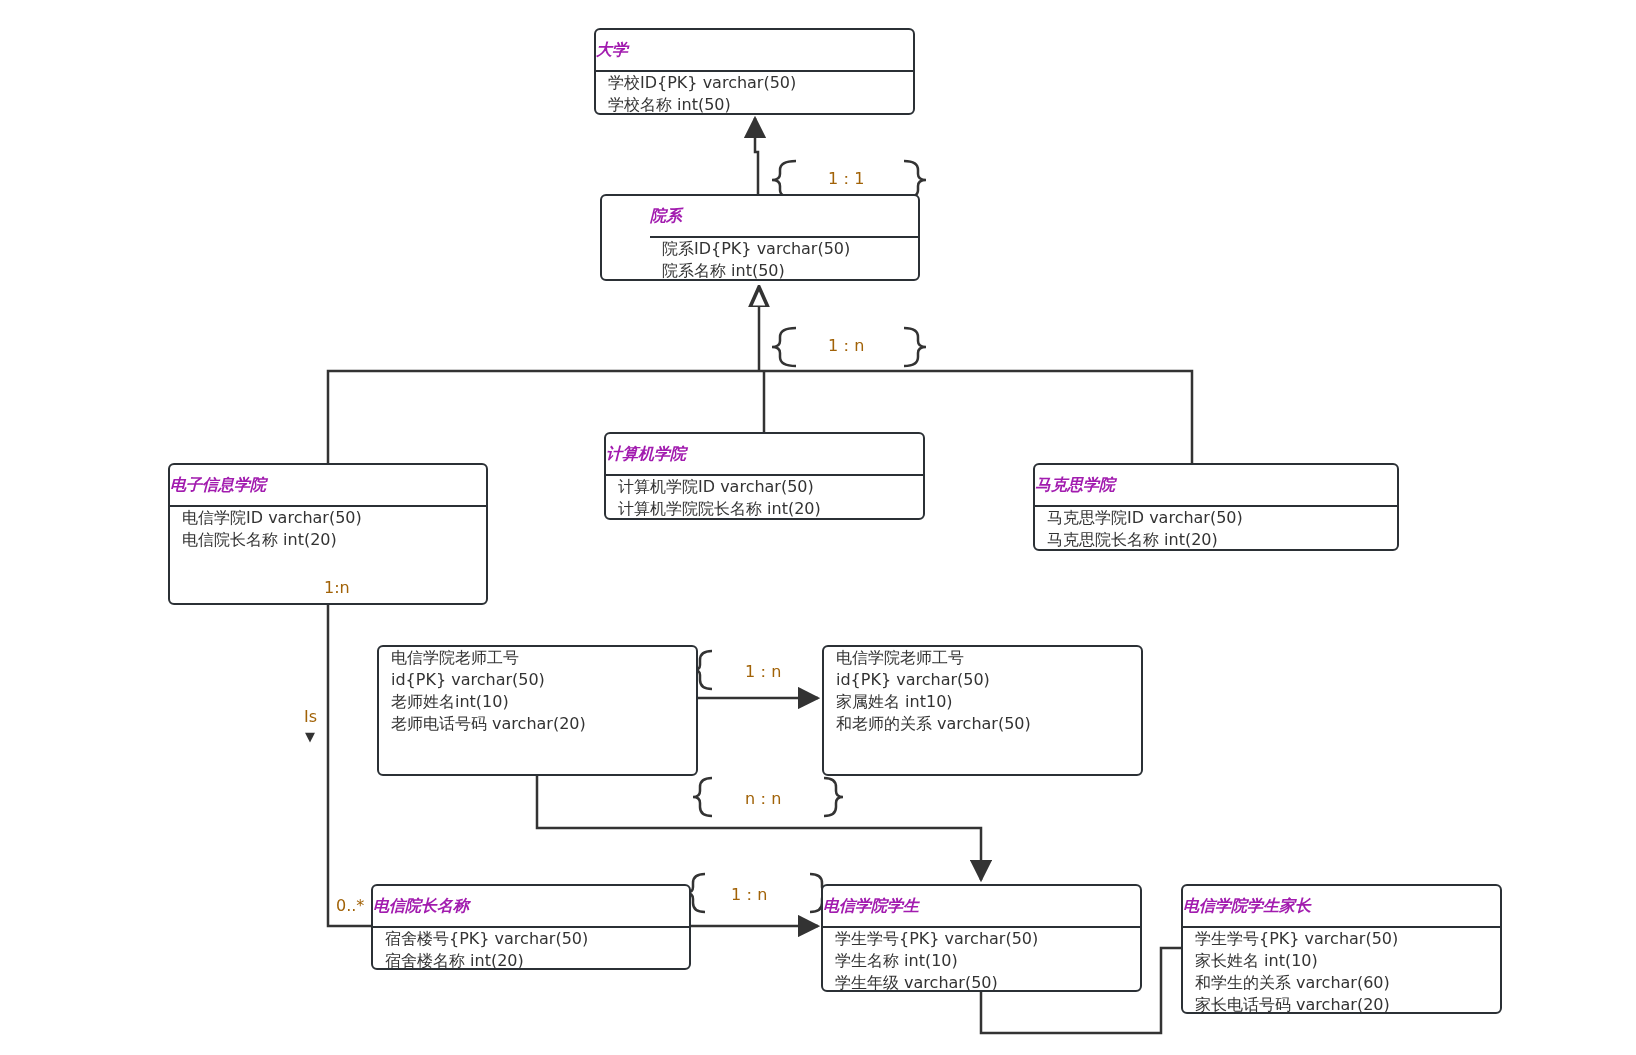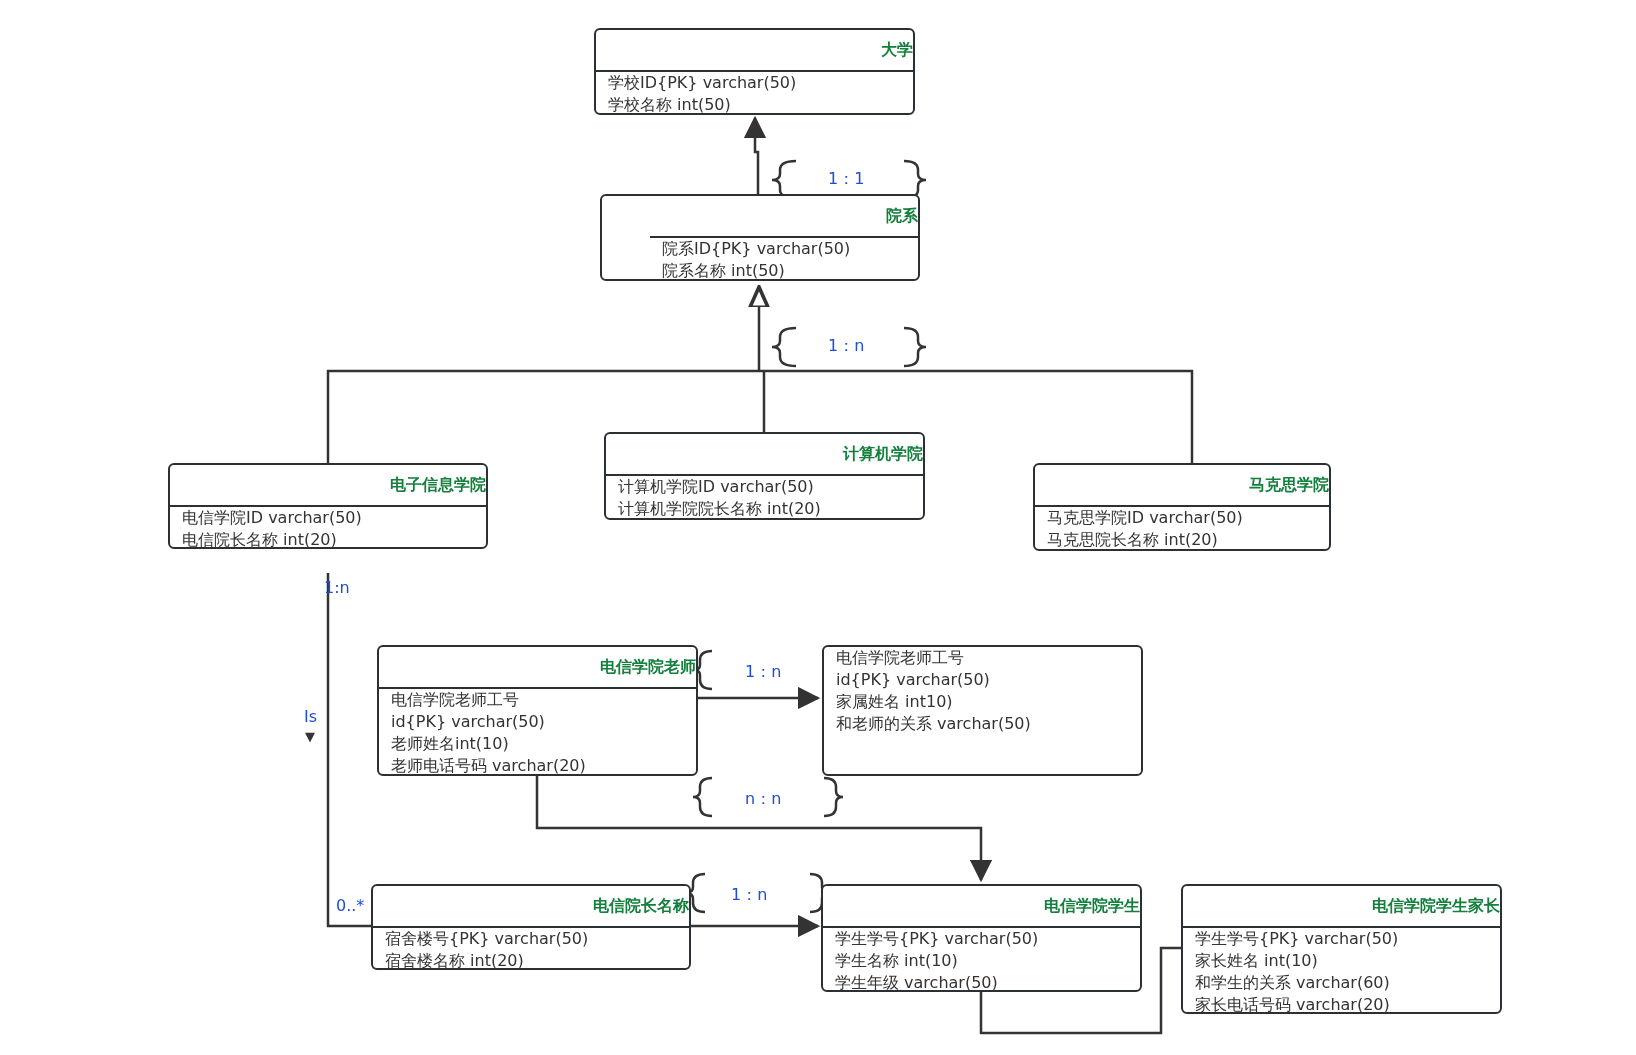--- a/index.html
+++ b/index.html
@@ -1,25 +1,25 @@
 <!DOCTYPE html>
 <html><head>
 <meta charset="utf-8">
 <style>
   html, body { margin:0; padding:0; background:#ffffff; }
   body { width:1636px; height:1055px; position:relative; overflow:hidden;
          font-family:"DejaVu Sans", "Liberation Sans", sans-serif; color:#333333; }
   svg.links { position:absolute; left:0; top:0; width:1636px; height:1055px; }
   .entity { position:absolute; box-sizing:border-box; border:2.5px solid #2b3035;
             border-radius:6px; background:#ffffff; }
-  .entity .title { height:40px; line-height:40px; text-align:right; font-weight:bold;
-                   font-size:16px; color:#15803d; border-bottom:2.5px solid #2b3035; }
+  .entity .title { height:40px; line-height:40px; text-align:left; font-weight:bold;
+                   font-size:16px; color:#a21caf; border-bottom:2.5px solid #2b3035;font-style:italic; }
   .entity .attrs { padding:0 0 0 12px; }
   .entity .attr { font-size:16px; line-height:22px; color:#333333; white-space:nowrap; }
-  .label { position:absolute; font-size:16px; color:#1d4ed8; white-space:nowrap; }
+  .label { position:absolute; font-size:16px; color:#a16207; white-space:nowrap; }
   .arrow-mark { position:absolute; font-size:13px; color:#333333; }
 </style>
 </head>
 <body>
 
 <svg class="links" viewBox="0 0 1636 1055">
   <defs>
     <marker id="filled" viewBox="0 0 10 10" refX="9" refY="5" markerWidth="9" markerHeight="9" orient="auto-start-reverse">
       <path d="M0,0 L10,5 L0,10 z" fill="#333"></path>
     </marker>
@@ -71,46 +71,45 @@
 </div>
 
 <div class="entity" style="left:600px;top:194px;width:320px;height:87px;padding-left:48px;">
   <div class="title">院系</div>
   <div class="attrs">
     <div class="attr">院系ID{PK} varchar(50)</div>
     <div class="attr">院系名称 int(50)</div>
   </div>
 </div>
 
-<div class="entity" style="left:168px;top:463px;width:320px;height:86px;">
+<div class="entity" style="left:168px;top:463px;width:320px;height:142px;">
   <div class="title">电子信息学院</div>
   <div class="attrs">
     <div class="attr">电信学院ID varchar(50)</div>
     <div class="attr">电信院长名称 int(20)</div>
   </div>
 </div>
 
 <div class="entity" style="left:604px;top:432px;width:321px;height:88px;">
   <div class="title">计算机学院</div>
   <div class="attrs">
     <div class="attr">计算机学院ID varchar(50)</div>
     <div class="attr">计算机学院院长名称 int(20)</div>
   </div>
 </div>
 
-<div class="entity" style="left:1033px;top:463px;width:298px;height:88px;">
+<div class="entity" style="left:1033px;top:463px;width:366px;height:88px;">
   <div class="title">马克思学院</div>
   <div class="attrs">
     <div class="attr">马克思学院ID varchar(50)</div>
     <div class="attr">马克思院长名称 int(20)</div>
   </div>
 </div>
 
 <div class="entity" style="left:377px;top:645px;width:321px;height:131px;">
-  <div class="title">电信学院老师</div>
   <div class="attrs">
     <div class="attr">电信学院老师工号</div>
     <div class="attr">id{PK} varchar(50)</div>
     <div class="attr">老师姓名int(10)</div>
     <div class="attr">老师电话号码 varchar(20)</div>
   </div>
 </div>
 
 <div class="entity" style="left:822px;top:645px;width:321px;height:131px;">
   <div class="attrs">

